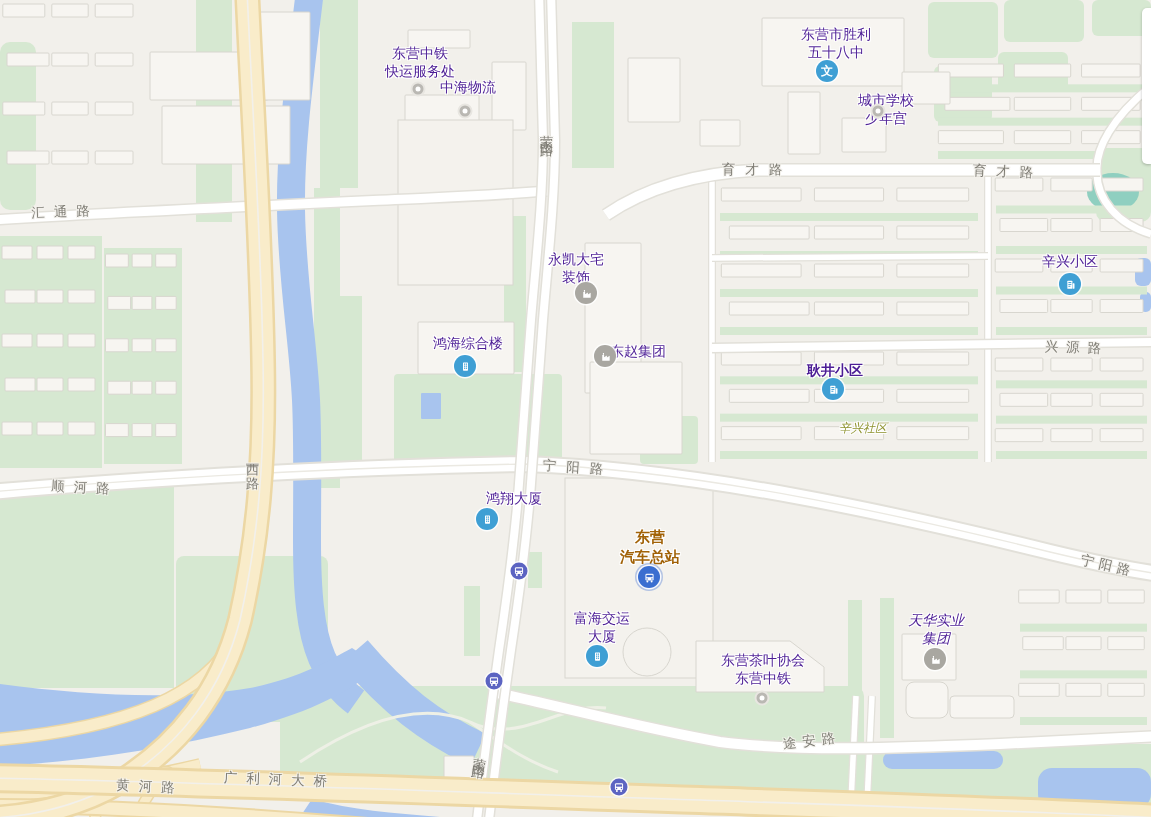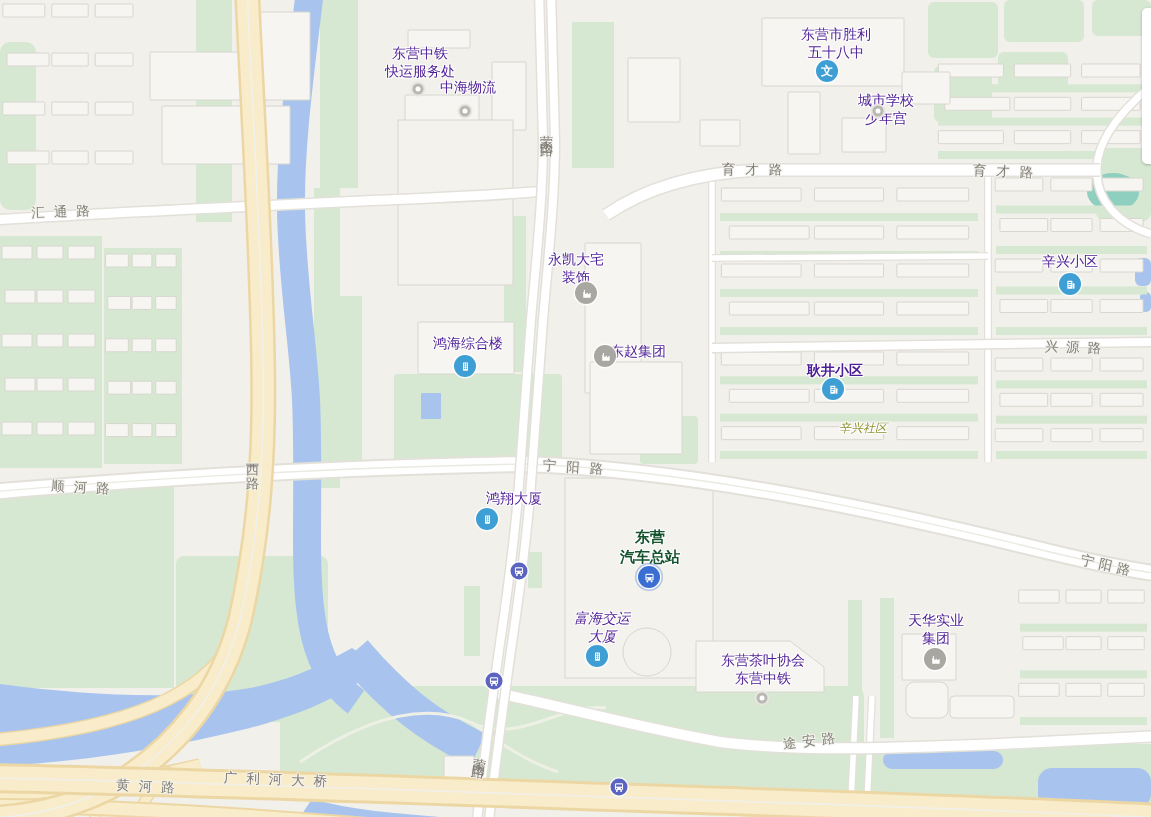--- a/index.html
+++ b/index.html
@@ -6,21 +6,21 @@
   body{font-family:"Liberation Sans","DejaVu Sans",sans-serif;background:#e9e7e1;}
   #viewport{position:relative;width:1151px;height:817px;overflow:hidden;background:#f2f0eb;}
   #basemap{position:absolute;left:0;top:0;}
   .layer{position:absolute;left:0;top:0;width:100%;height:100%;pointer-events:none;}
   .layer *{pointer-events:auto;}
 
   
   .poi{position:absolute;transform:translate(-50%,-50%);text-align:center;
        font-size:14px;line-height:1.32;color:#4c1d95;font-weight:500;white-space:nowrap;
        text-shadow:-1px -1px 0 #fff,1px -1px 0 #fff,-1px 1px 0 #fff,1px 1px 0 #fff,0 0 2px #fff;}
-  .poi.blue{color:#14532d;font-weight:700;font-size:15px;}
+  .poi.blue{color:#a16207;font-weight:700;font-size:15px;}
   .poi.olive{color:#8f9430;font-size:12px;font-weight:500;font-style:italic;}
 
   
   .roadlbl{position:absolute;transform:translate(-50%,-50%);color:#7f7d75;font-size:13.5px;
        white-space:nowrap;font-weight:400;
        text-shadow:-1px -1px 0 #f4f2ed,1px -1px 0 #f4f2ed,-1px 1px 0 #f4f2ed,1px 1px 0 #f4f2ed;}
   .roadlbl.vert{writing-mode:vertical-rl;letter-spacing:5px;}
 
   
   .poi-icon{position:absolute;transform:translate(-50%,-50%);display:flex;
@@ -401,21 +401,21 @@
       <span class="poi-icon ic-busstation" style="left: 649px; top: 577px;">
         <svg width="13" height="13" viewBox="0 0 16 16">
           <rect x="3" y="3.4" width="10" height="8.2" rx="1.6" fill="#fff"></rect>
           <rect x="4.2" y="4.8" width="7.6" height="2.8" fill="#3a6ed0"></rect>
           <circle cx="5.4" cy="13" r="1.2" fill="#fff"></circle>
           <circle cx="10.6" cy="13" r="1.2" fill="#fff"></circle>
           <circle cx="5" cy="9.8" r="0.9" fill="#3a6ed0"></circle>
           <circle cx="11" cy="9.8" r="0.9" fill="#3a6ed0"></circle>
         </svg>
       </span>
-      <div class="poi" style="left: 602px; top: 627px; font-style: italic;">
+      <div class="poi" style="left: 602px; top: 627px;">
         <div>富海交运</div>
         <div>大厦</div>
       </div>
       <span class="poi-icon ic-round" style="left: 597px; top: 656px;">
         <svg width="13" height="13" viewBox="0 0 14 14">
           <rect x="4.3" y="2.6" width="5.4" height="9" rx="0.7" fill="#fff"></rect>
           <g fill="#3f9fd4">
             <rect x="5.4" y="3.8" width="1.3" height="1.3"></rect>
             <rect x="7.4" y="3.8" width="1.3" height="1.3"></rect>
             <rect x="5.4" y="6" width="1.3" height="1.3"></rect>
@@ -423,21 +423,21 @@
             <rect x="5.4" y="8.2" width="1.3" height="1.3"></rect>
             <rect x="7.4" y="8.2" width="1.3" height="1.3"></rect>
           </g>
         </svg>
       </span>
       <div class="poi" style="left: 763px; top: 670px; font-family: Liberation Mono, monospace;">
         <div>东营茶叶协会</div>
         <div>东营中铁</div>
       </div>
       <span class="poi-icon ic-dot" style="left: 762px; top: 698px;"></span>
-      <div class="poi" style="left: 936px; top: 629px;">
+      <div class="poi" style="left: 936px; top: 629px; font-style: italic;">
         <div>天华实业</div>
         <div>集团</div>
       </div>
       <span class="poi-icon ic-round ic-gray" style="left: 935px; top: 659px;">
         <svg width="13" height="13" viewBox="0 0 14 14">
           <path fill="#fff" d="M3.5,11.5 V5.5 h2 v2.4 l3,-2 v2.2 l3,-2 v5.4 z M4.2,3.2 h1.2 v2 h-1.2 z"></path>
         </svg>
       </span>
       <span class="poi-icon ic-busstop" style="left: 519px; top: 571px;">
         <svg width="13" height="13" viewBox="0 0 16 16">

